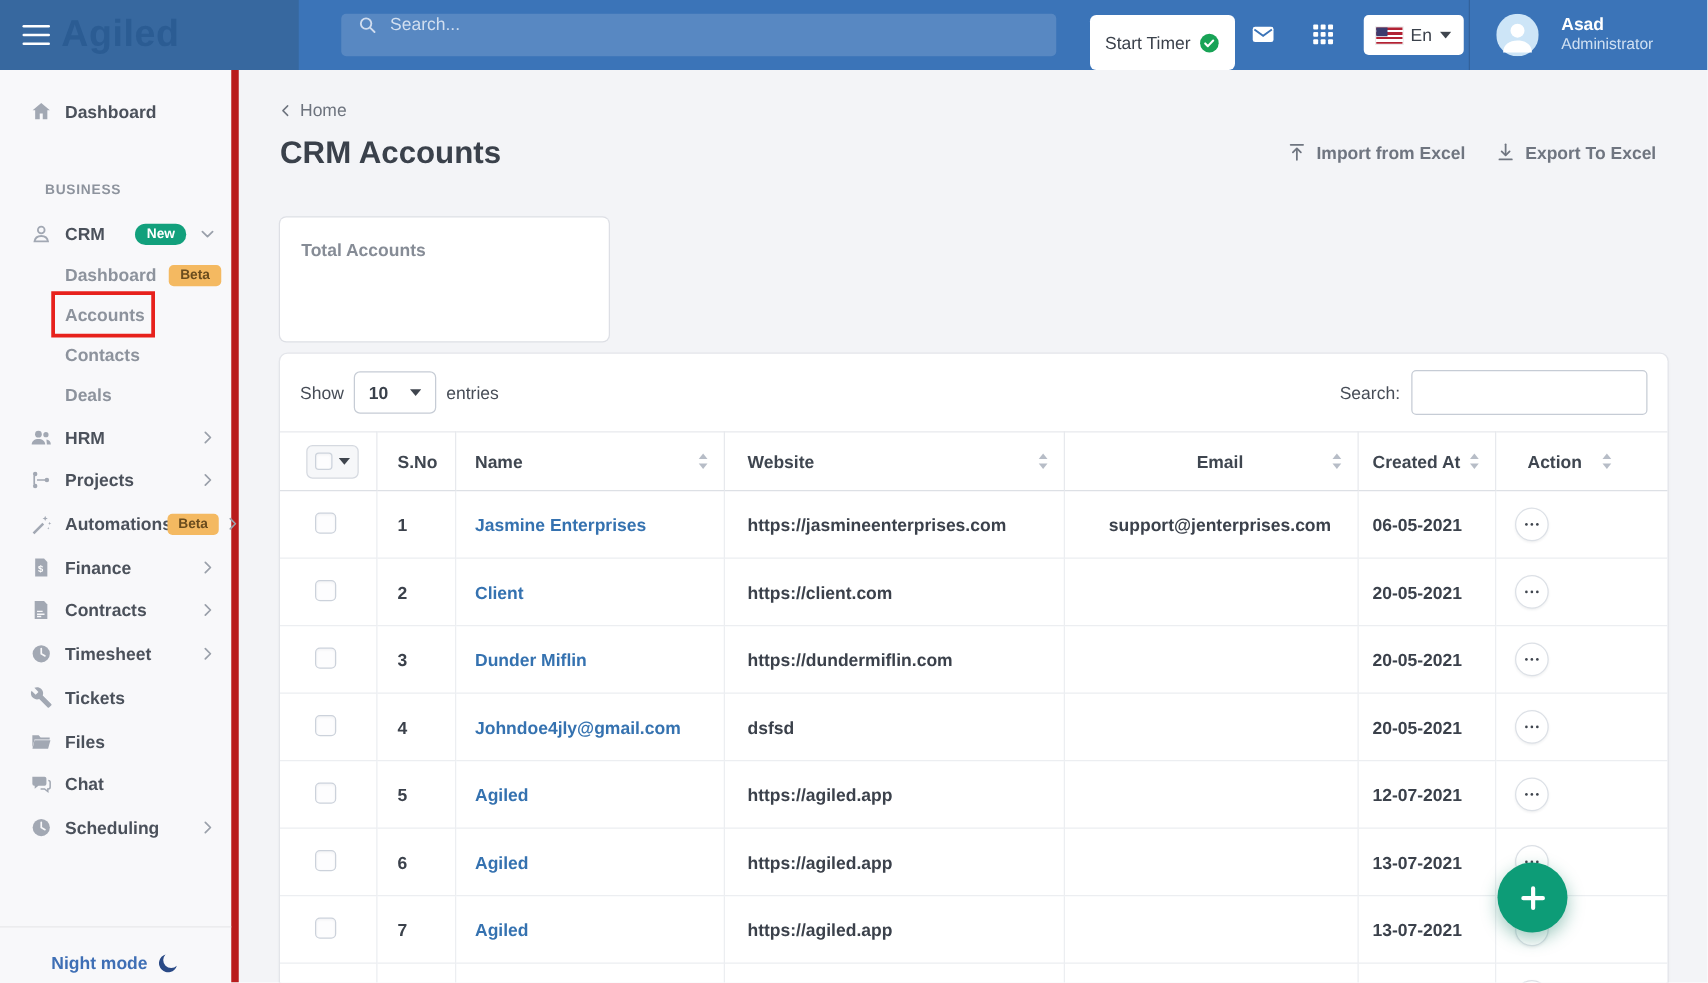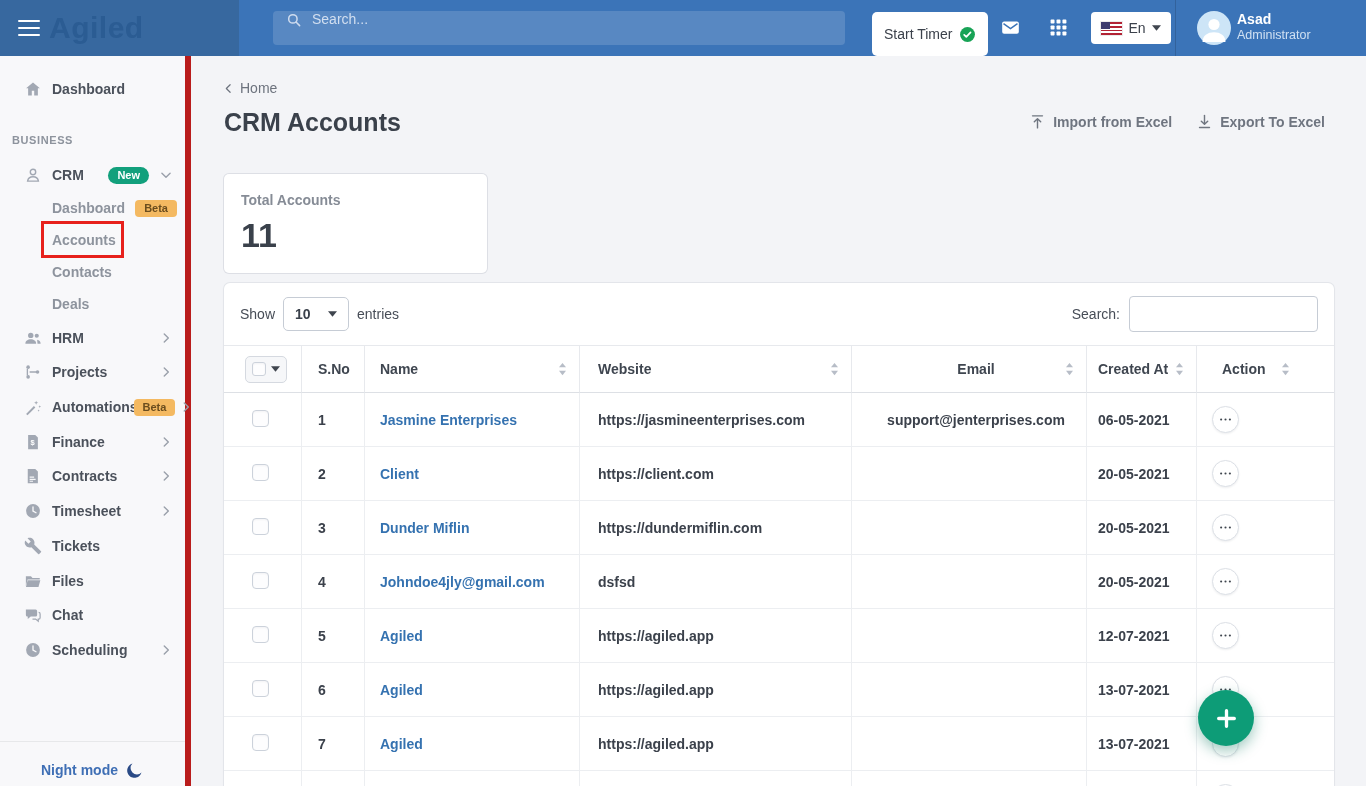--- a/index.html
+++ b/index.html
@@ -30,34 +30,34 @@
   .icon-grid { position:absolute; left:1049px; top:18px; cursor:pointer; }
   .lang { position:absolute; left:1091px; top:12px; width:80px; height:32px; background:#fff;
           border:none; border-radius:4px; display:flex; align-items:center; justify-content:center;
           gap:6px; cursor:pointer; font-family:inherit; }
   .lang-label { font-size:14px; color:#3b414b; }
   .flag { width:21px; height:13px; position:relative; flex:none;
           background:repeating-linear-gradient(180deg,#b22234 0 1.9px,#fff 1.9px 3.8px);
           box-shadow:0 0 0 1px rgba(0,0,0,.08); }
   .flag::before { content:""; position:absolute; left:0; top:0; width:9px; height:7px; background:#3c3b6e; }
   .topbar-divider { position:absolute; left:1175px; top:0; width:1px; height:56px; background:rgba(0,0,0,.15); }
-  .user { position:absolute; left:1197px; top:11px; display:flex; gap:6px; cursor:pointer; }
+  .user { position:absolute; left:1197px; top:11px; display:flex; gap:18px; cursor:pointer; }
   .user-name { font-weight:700; font-size:14px; color:#fff; line-height:17px; }
   .user-role { font-size:12.5px; color:#cfe0f2; line-height:15px; }
 
   
   .sidebar { position:absolute; left:0; top:56px; width:191px; height:730px;
              background:#f8f8fa; border-right:6px solid #b91c1c; z-index:40; }
   .side-nav { padding-top:16px; }
   .side-item { height:34.7px; padding:0 12px 0 24px; display:flex; align-items:center;
                font-size:14px; font-weight:600; color:#4b515b; cursor:pointer; position:relative; }
   .sicon { width:18px; height:18px; margin-right:10px; flex:none; }
   .grow { flex:1; }
   .side-chev { margin-left:4px; flex:none; }
-  .side-section { margin:26px 0 11px; padding-left:12px; font-size:11px; font-weight:700;
+  .side-section { margin:38px 0 11px; padding-left:36px; font-size:11px; font-weight:700;
                   color:#8d939d; letter-spacing:.6px; line-height:14px; }
   .side-sub { height:32px; padding-left:52px; padding-right:12px; display:flex; align-items:center;
               font-size:14px; font-weight:600; color:#8d939d; cursor:pointer; position:relative; }
   .badge { font-size:11px; font-weight:700; padding:3px 9px; border-radius:4px; line-height:1; flex:none; }
   .badge-new { background:var(--c-badge-new,#12a07c); color:#fff; border-radius:10px; margin-right:6px; }
   .badge-beta { background:var(--c-badge-beta,#f4b961); color:var(--c-badge-beta-text,#6b4d1e); margin-left:10px; }
   .side-item .badge-beta { margin-left:-4px; position:relative; z-index:1; }
   .annotation { position:absolute; left:41px; top:-3px; width:83px; height:37px;
                 border:3px solid var(--c-annotation,#e7211c); pointer-events:none; }
   .night { position:absolute; left:0; top:685px; width:100%; height:57px; border-top:1px solid #e7e8ea;
@@ -414,21 +414,20 @@
             <path d="M12 3.5V15"></path>
             <path d="m7.5 11.5 4.5 4.5 4.5-4.5"></path>
           </svg>
         </span>
       <span>Export To Excel</span>
     </div>
   </div>
 
   <div class="stat-card">
     <div class="stat-label">Total Accounts</div>
-    <div class="stat-value">11</div>
   </div>
 
   <div class="table-card">
     <div class="controls">
       <div class="show-group">
         <span>Show</span>
         <div class="select">
           <span>10</span>
           <span class="ticon">
               <svg viewBox="0 0 10 6" width="9" height="6">

